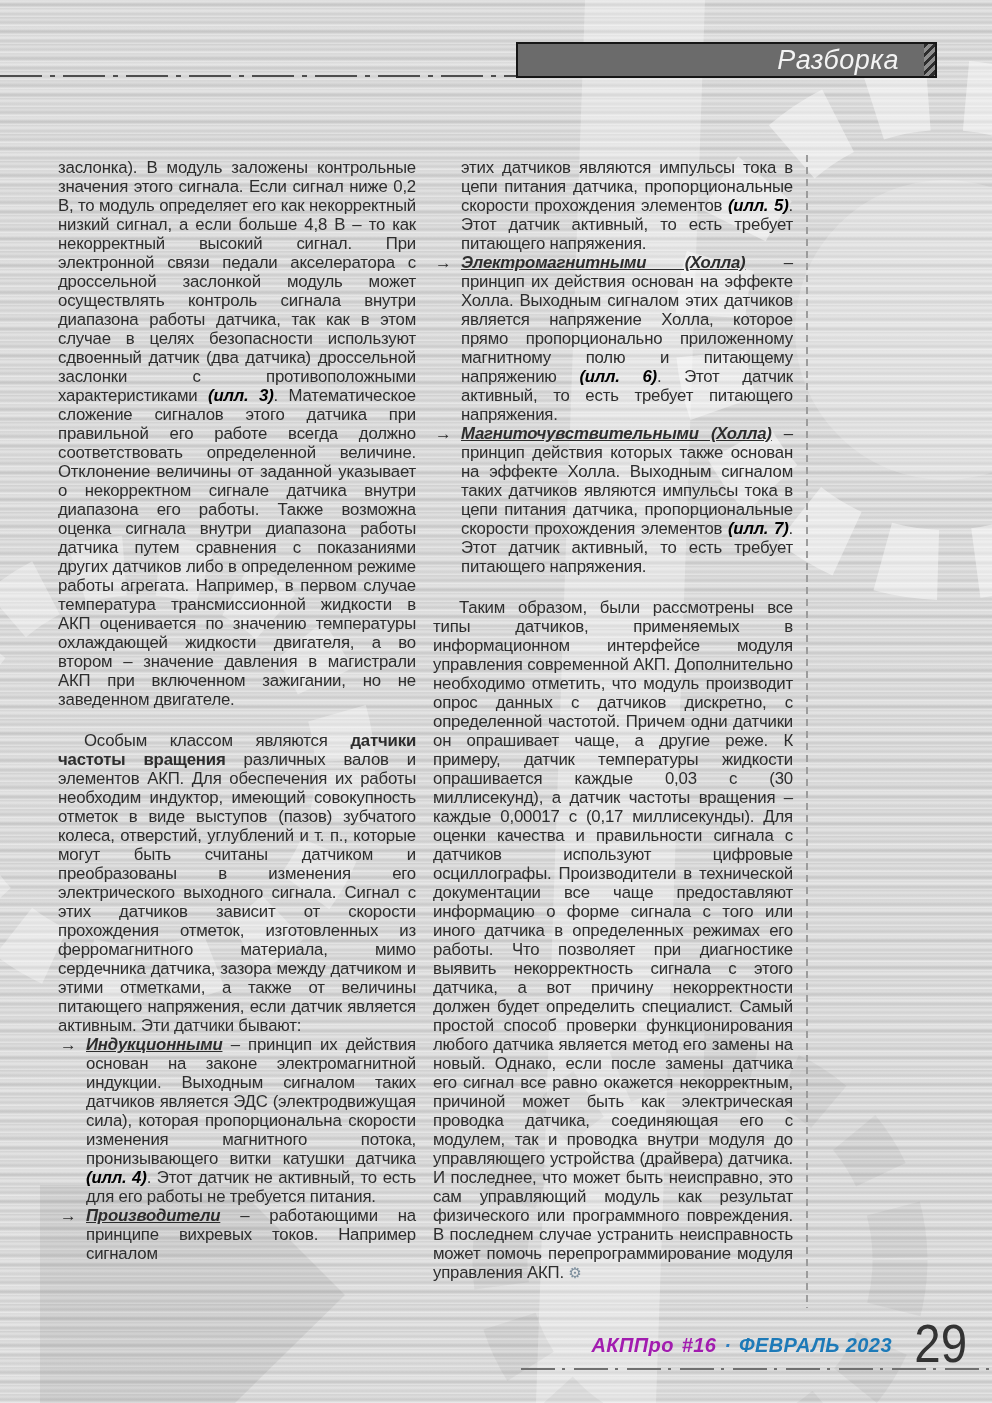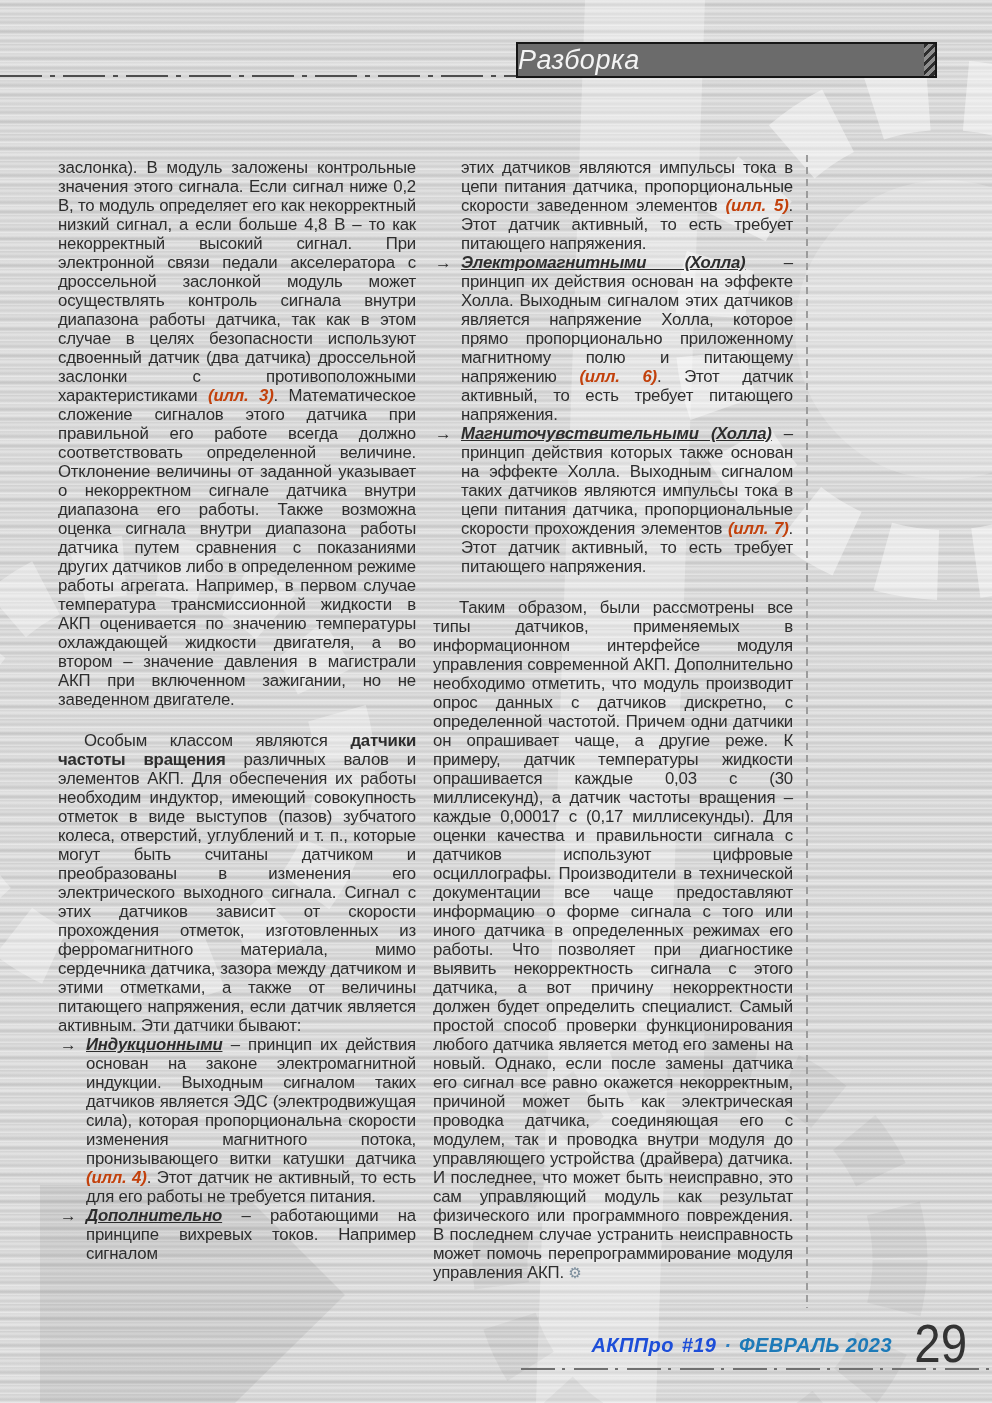--- a/index.html
+++ b/index.html
@@ -15,21 +15,21 @@
       repeating-linear-gradient(0deg,
         rgba(255,255,255,.18) 0px, rgba(0,0,0,.03) 7px,
         rgba(255,255,255,.22) 13px);
   }
   .wm{position:absolute;left:0;top:0;pointer-events:none;}
 
   
   .header-box{
     position:absolute;left:516px;top:42px;width:421px;height:36px;
     background:#6b6b6b;border:2px solid #161616;box-sizing:border-box;
-    display:flex;align-items:center;justify-content:flex-start;padding-right:36px;
+    display:flex;align-items:center;justify-content:flex-end;padding-right:36px;
   }
   .header-box .hatch{
     position:absolute;right:0;top:0;bottom:0;width:11px;
     background:repeating-linear-gradient(135deg,#2d2d2d 0 3px,#8d8d8d 3px 6.5px);
   }
   .section-label{color:#f4f4f4;font-style:italic;font-size:27px;letter-spacing:.5px;}
   .header-line{
     position:absolute;left:0;top:75px;width:517px;height:2px;
     background:repeating-linear-gradient(90deg,#4e4e4e 0 42px,transparent 42px 50px,#4e4e4e 50px 55px,transparent 55px 63px);
   }
@@ -42,32 +42,32 @@
   }
   .col-left{left:58px;width:358px;}
   .col-right{left:433px;width:360px;}
   .block{position:relative;}
   .gap{margin-top:22px;}
   .indent{text-indent:26px;}
   .list-item,.list-continuation{padding-left:28px;}
   .list-item .arrow{position:absolute;left:2px;top:0;font-style:normal;color:#2d2d2d;}
   .seg-bold{font-weight:bold;}
   .seg-bold-italic{font-weight:bold;font-style:italic;text-decoration:underline;}
-  .seg-ref{color:#c2410c;font-style:italic;font-weight:bold;margin-top:44px;}
+  .seg-ref{color:#000000;font-style:italic;font-weight:bold;margin-top:44px;}
   .seg-gear{color:#7d8e9c;font-size:15px;font-style:normal;}
 
   .vline{
     position:absolute;left:806px;top:155px;width:2px;height:1153px;
     background:repeating-linear-gradient(180deg,#9c9c9c 0 7px,transparent 7px 12px);
   }
 
   
   .footer{position:absolute;top:1322px;right:25px;display:flex;align-items:flex-end;gap:15px;}
   .mag-line{display:flex;align-items:baseline;gap:8px;font-style:italic;font-weight:bold;font-size:20px;padding-bottom:7px;white-space:nowrap;}
-  .magazine,.issue{color:#1d4ed8;letter-spacing:.4px;}
+  .magazine,.issue{color:#a21caf;letter-spacing:.4px;}
   .dot{color:#2e7fc1;}
   .date{color:#1d7ab8;letter-spacing:.4px;}
   .page-number{font-size:54px;line-height:42px;color:#333;transform:scaleX(.88);transform-origin:bottom right;}
   .footer-line{
     position:absolute;left:521px;top:1368px;width:471px;height:2px;
     background:repeating-linear-gradient(90deg,#707070 0 34px,transparent 34px 41px,#707070 41px 44px,transparent 44px 53px);
   }
 </style>
 </head>
 <body>
@@ -84,33 +84,33 @@
 <div class="header-line"></div>
 <div class="header-box">
   <span class="section-label">Разборка</span>
   <span class="hatch"></span>
 </div>
 
 <div class="col col-left">
     <div class="block paragraph"><span class="seg-normal">заслонка). В модуль заложены контрольные значения этого сигнала. Если сигнал ниже 0,2 В, то модуль определяет его как некорректный низкий сигнал, а если больше 4,8 В – то как некорректный высокий сигнал. При электронной связи педали акселератора с дроссельной заслонкой модуль может осуществлять контроль сигнала внутри диапазона работы датчика, так как в этом случае в целях безопасности используют сдвоенный датчик (два датчика) дроссельной заслонки с противоположными характеристиками </span><span class="seg-ref">(илл. 3)</span><span class="seg-normal">. Математическое сложение сигналов этого датчика при правильной его работе всегда должно соответствовать определенной величине. Отклонение величины от заданной указывает о некорректном сигнале датчика внутри диапазона его работы. Также возможна оценка сигнала внутри диапазона работы датчика путем сравнения с показаниями других датчиков либо в определенном режиме работы агрегата. Например, в первом случае температура трансмиссионной жидкости в АКП оценивается по значению температуры охлаждающей жидкости двигателя, а во втором – значение давления в магистрали АКП при включенном зажигании, но не заведенном двигателе.</span></div>
     <div class="block paragraph gap indent"><span class="seg-normal">Особым классом являются </span><span class="seg-bold">датчики частоты вращения</span><span class="seg-normal"> различных валов и элементов АКП. Для обеспечения их работы необходим индуктор, имеющий совокупность отметок в виде выступов (пазов) зубчатого колеса, отверстий, углублений и т. п., которые могут быть считаны датчиком и преобразованы в изменения его электрического выходного сигнала. Сигнал с этих датчиков зависит от скорости прохождения отметок, изготовленных из ферромагнитного материала, мимо сердечника датчика, зазора между датчиком и этими отметками, а также от величины питающего напряжения, если датчик является активным. Эти датчики бывают:</span></div>
     <div class="block list-item"><span class="arrow">→</span><span class="seg-bold-italic">Индукционными</span><span class="seg-normal"> – принцип их действия основан на законе электромагнитной индукции. Выходным сигналом таких датчиков является ЭДС (электродвижущая сила), которая пропорциональна скорости изменения магнитного потока, пронизывающего витки катушки датчика </span><span class="seg-ref">(илл. 4)</span><span class="seg-normal">. Этот датчик не активный, то есть для его работы не требуется питания.</span></div>
-    <div class="block list-item"><span class="arrow">→</span><span class="seg-bold-italic">Дополнительно</span><span class="seg-normal"> – работающими на принципе вихревых токов. Например сигналом</span></div>
+    <div class="block list-item"><span class="arrow">→</span><span class="seg-bold-italic">Производители</span><span class="seg-normal"> – работающими на принципе вихревых токов. Например сигналом</span></div>
   </div>
 <div class="col col-right">
-    <div class="block list-continuation"><span class="seg-normal">этих датчиков являются импульсы тока в цепи питания датчика, пропорциональные скорости заведенном элементов </span><span class="seg-ref">(илл. 5)</span><span class="seg-normal">. Этот датчик активный, то есть требует питающего напряжения.</span></div>
+    <div class="block list-continuation"><span class="seg-normal">этих датчиков являются импульсы тока в цепи питания датчика, пропорциональные скорости прохождения элементов </span><span class="seg-ref">(илл. 5)</span><span class="seg-normal">. Этот датчик активный, то есть требует питающего напряжения.</span></div>
     <div class="block list-item"><span class="arrow">→</span><span class="seg-bold-italic">Электромагнитными (Холла)</span><span class="seg-normal"> – принцип их действия основан на эффекте Холла. Выходным сигналом этих датчиков является напряжение Холла, которое прямо пропорционально приложенному магнитному полю и питающему напряжению </span><span class="seg-ref">(илл. 6)</span><span class="seg-normal">. Этот датчик активный, то есть требует питающего напряжения.</span></div>
     <div class="block list-item"><span class="arrow">→</span><span class="seg-bold-italic">Магниточувствительными (Холла)</span><span class="seg-normal"> – принцип действия которых также основан на эффекте Холла. Выходным сигналом таких датчиков являются импульсы тока в цепи питания датчика, пропорциональные скорости прохождения элементов </span><span class="seg-ref">(илл. 7)</span><span class="seg-normal">. Этот датчик активный, то есть требует питающего напряжения.</span></div>
     <div class="block paragraph gap indent"><span class="seg-normal">Таким образом, были рассмотрены все типы датчиков, применяемых в информационном интерфейсе модуля управления современной АКП. Дополнительно необходимо отметить, что модуль производит опрос данных с датчиков дискретно, с определенной частотой. Причем одни датчики он опрашивает чаще, а другие реже. К примеру, датчик температуры жидкости опрашивается каждые 0,03 с (30 миллисекунд), а датчик частоты вращения – каждые 0,00017 с (0,17 миллисекунды). Для оценки качества и правильности сигнала с датчиков используют цифровые осциллографы. Производители в технической документации все чаще предоставляют информацию о форме сигнала с того или иного датчика в определенных режимах его работы. Что позволяет при диагностике выявить некорректность сигнала с этого датчика, а вот причину некорректности должен будет определить специалист. Самый простой способ проверки функционирования любого датчика является метод его замены на новый. Однако, если после замены датчика его сигнал все равно окажется некорректным, причиной может быть как электрическая проводка датчика, соединяющая его с модулем, так и проводка внутри модуля до управляющего устройства (драйвера) датчика. И последнее, что может быть неисправно, это сам управляющий модуль как результат физического или программного повреждения. В последнем случае устранить неисправность может помочь перепрограммирование модуля управления АКП. </span><span class="seg-gear">⚙</span></div>
   </div>
 
 <div class="vline"></div>
 
 <div class="footer">
   <div class="mag-line">
     <span class="magazine">АКППро</span>
-    <span class="issue">#19</span>
+    <span class="issue">#16</span>
     <span class="dot">·</span>
     <span class="date">ФЕВРАЛЬ 2023</span>
   </div>
   <div class="page-number">29</div>
 </div>
 <div class="footer-line"></div>
 
 </body></html>

